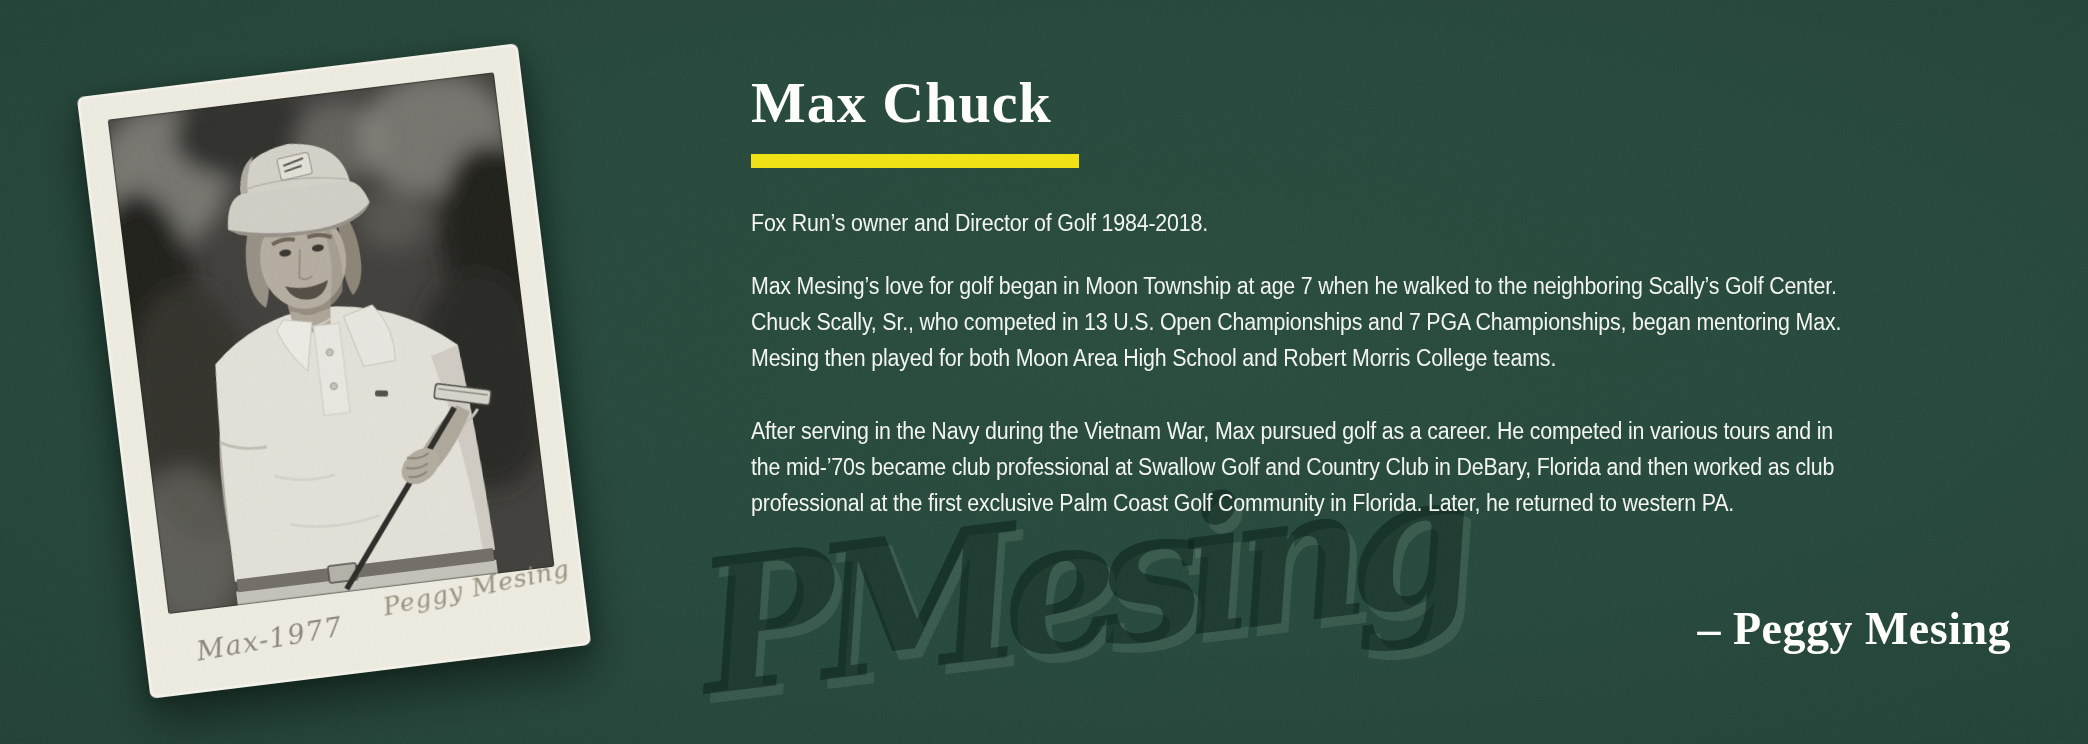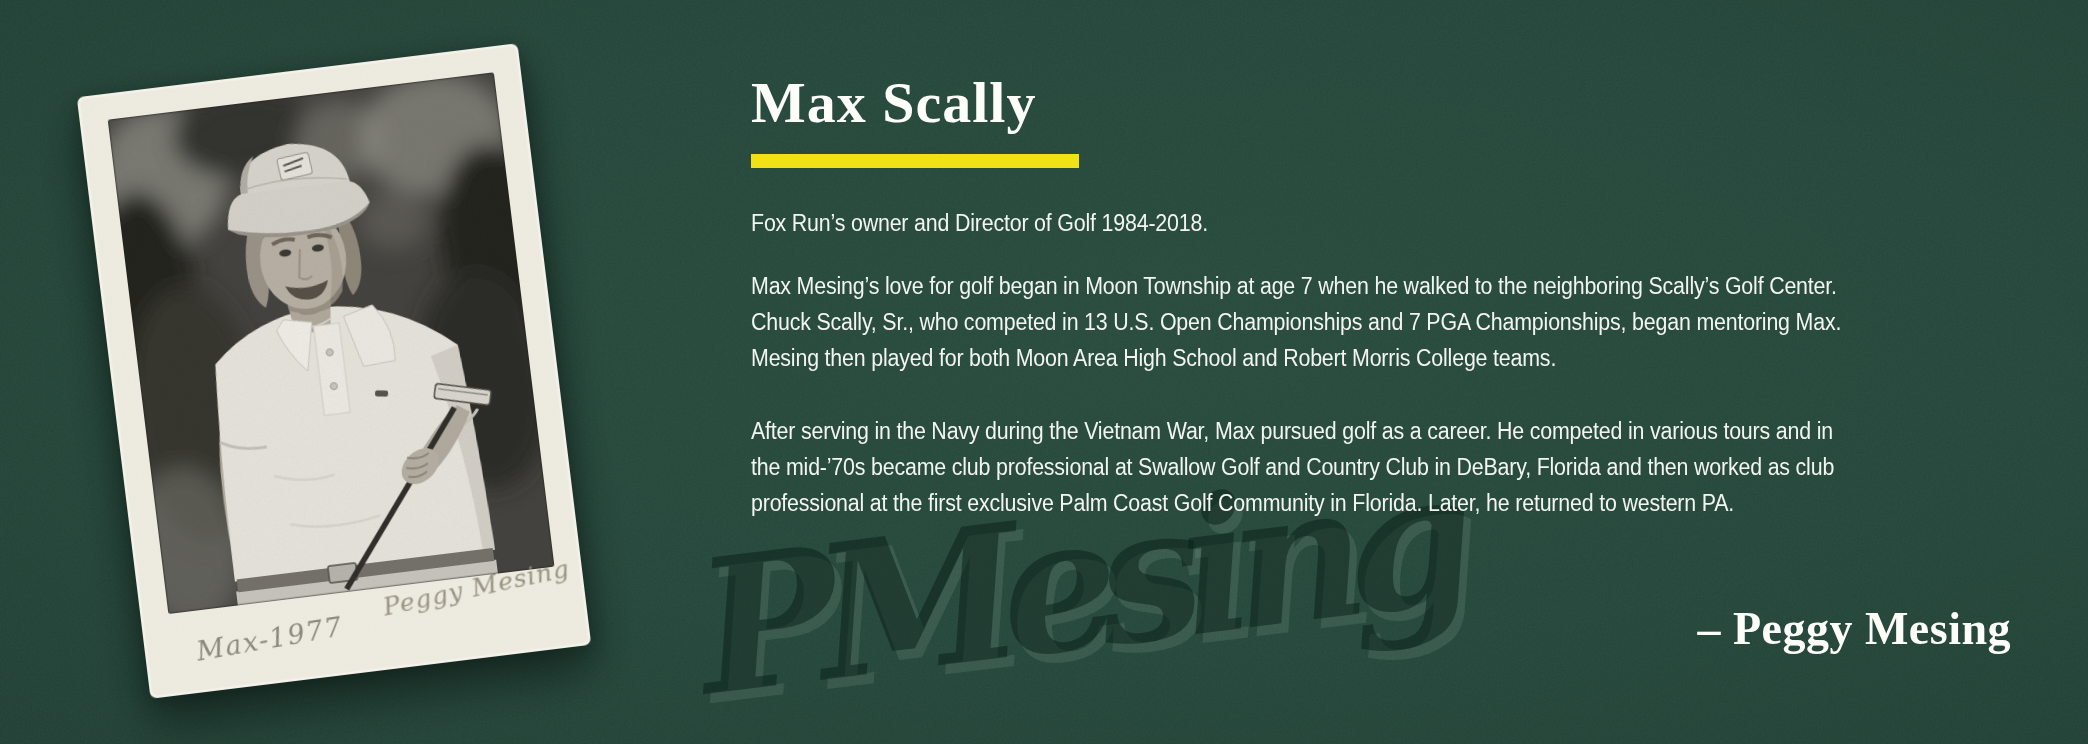--- a/index.html
+++ b/index.html
@@ -166,21 +166,21 @@
         <rect x="28" y="26" width="389" height="498" filter="url(#ph-grain)" opacity="0.18"></rect>
         <rect x="28" y="26" width="389" height="498" fill="none" stroke="#24241f" stroke-width="2.5" opacity="0.45"></rect>
       </g>
 
       <text x="52" y="574" font-family="DejaVu Serif, serif" font-style="italic" font-size="27" fill="#8e897d" letter-spacing="1.5" transform="rotate(-3 52 574)">Max-1977</text>
       <text x="243" y="552" font-family="DejaVu Serif, serif" font-style="italic" font-size="25" fill="#97927f" letter-spacing="1" transform="rotate(-5 243 552)">Peggy Mesing</text>
     </svg>
   </figure>
 
   <main class="content">
-    <h1 class="page-title">Max Scally</h1>
+    <h1 class="page-title">Max Chuck</h1>
     <div class="divider"></div>
 
     <p class="para p1">
       <span class="line">Fox Run’s owner and Director of Golf 1984-2018.</span>
     </p>
 
     <p class="para p2">
       <span class="line">Max Mesing’s love for golf began in Moon Township at age 7 when he walked to the neighboring Scally’s Golf Center.</span>
       <span class="line">Chuck Scally, Sr., who competed in 13 U.S. Open Championships and 7 PGA Championships, began mentoring Max.</span>
       <span class="line">Mesing then played for both Moon Area High School and Robert Morris College teams.</span>

